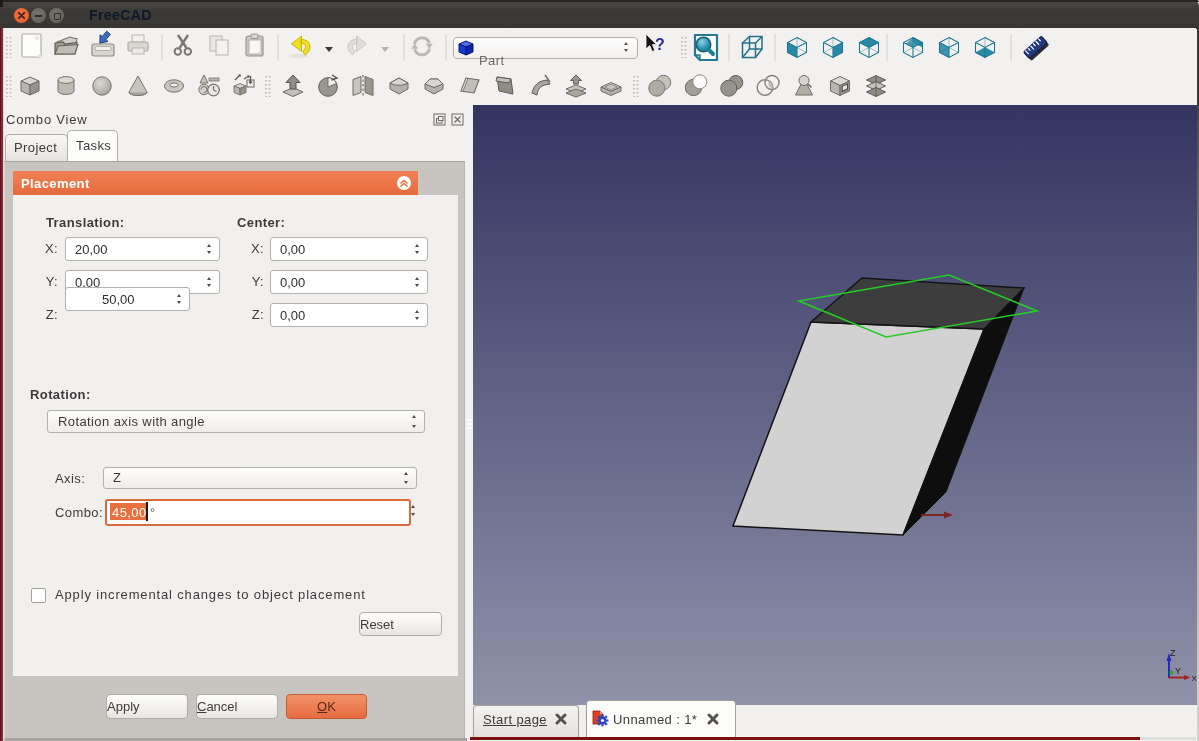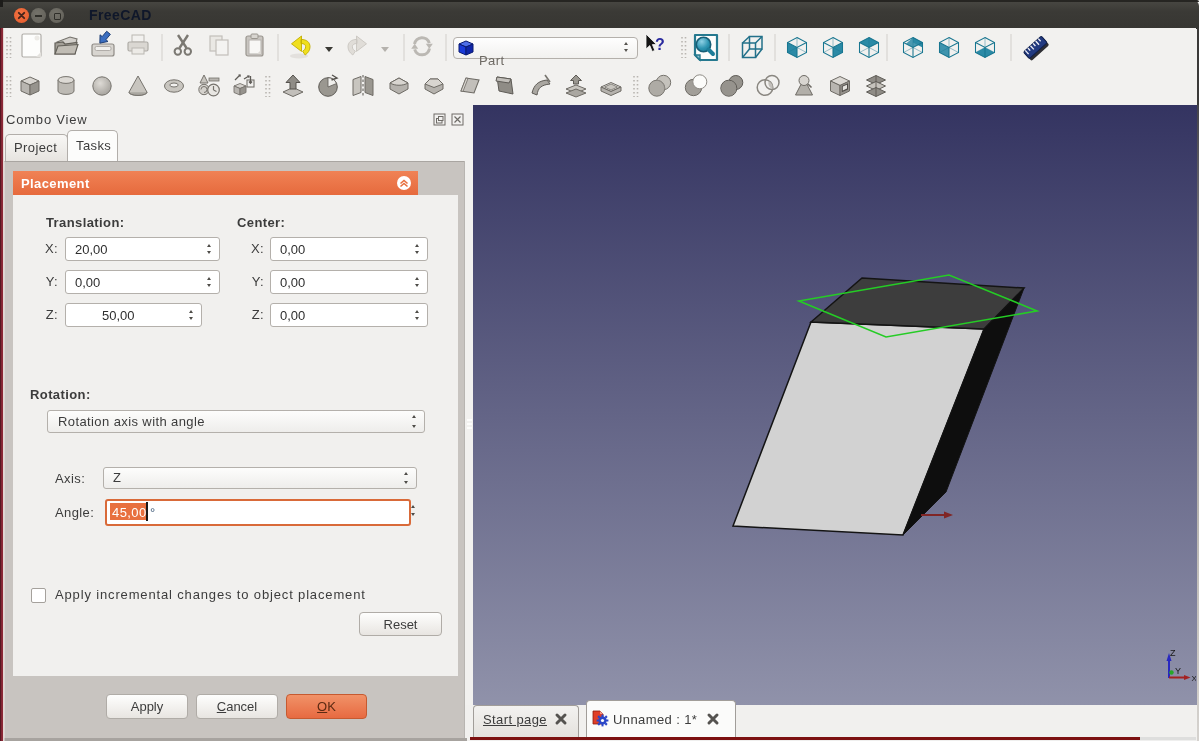--- a/index.html
+++ b/index.html
@@ -395,41 +395,41 @@
 </div>
 
 <div class="abs txt" style="left:30px;top:215px;font-weight:bold;margin-left:16px;">Translation:</div>
 <div class="abs txt" style="left:237px;top:215px;font-weight:bold;">Center:</div>
 
 <div class="abs txt lab" style="left:40px;top:241px;width:18px;">X:</div>
 <div class="abs spinbox" style="left:65px;top:237px;width:155px;">20,00<i class="up"></i><i class="dn"></i></div>
 <div class="abs txt lab" style="left:40px;top:274px;width:18px;">Y:</div>
 <div class="abs spinbox" style="left:65px;top:270px;width:155px;">0,00<i class="up"></i><i class="dn"></i></div>
 <div class="abs txt lab" style="left:40px;top:307px;width:18px;">Z:</div>
-<div class="abs spinbox" style="left:65px;top:303px;width:137px;padding-left:36px;">50,00<i class="up"></i><i class="dn"></i></div>
+<div class="abs spinbox" style="left:65px;top:287px;width:125px;padding-left:36px;">50,00<i class="up"></i><i class="dn"></i></div>
 <div class="abs txt lab" style="left:246px;top:241px;width:18px;">X:</div>
 <div class="abs spinbox" style="left:270px;top:237px;width:158px;">0,00<i class="up"></i><i class="dn"></i></div>
 <div class="abs txt lab" style="left:246px;top:274px;width:18px;">Y:</div>
 <div class="abs spinbox" style="left:270px;top:270px;width:158px;">0,00<i class="up"></i><i class="dn"></i></div>
 <div class="abs txt lab" style="left:246px;top:307px;width:18px;">Z:</div>
 <div class="abs spinbox" style="left:270px;top:303px;width:158px;">0,00<i class="up"></i><i class="dn"></i></div>
 
 <div class="abs txt" style="left:30px;top:387px;font-weight:bold;">Rotation:</div>
 <div class="abs combo" style="left:47px;top:410px;width:376px;height:21px;">
     <i class="up" style="top:4px;"></i>
     <i class="dn" style="bottom:4px;"></i>
   </div>
 <div class="abs txt" style="left:58px;top:414px;">Rotation axis with angle</div>
 <div class="abs txt" style="left:55px;top:471px;">Axis:</div>
 <div class="abs combo" style="left:103px;top:467px;width:312px;height:20px;">
     <i class="up" style="top:4px;"></i>
     <i class="dn" style="bottom:4px;"></i>
   </div>
 <div class="abs txt" style="left:113px;top:470px;">Z</div>
-<div class="abs txt" style="left:55px;top:505px;">Angle:</div>
+<div class="abs txt" style="left:55px;top:505px;">Combo:</div>
 
 <div class="abs" style="left:105px;top:499px;width:302px;height:23px;background:#fff;
      border:2px solid #d96a39;border-radius:3px;"></div>
 <div class="abs" style="left:110px;top:503px;width:36px;height:17px;background:#e8703f;"></div>
 <div class="abs txt" style="left:112px;top:505px;color:#fff;">45,00</div>
 <div class="abs" style="left:146px;top:502px;width:2px;height:19px;background:#1a1a1a;"></div>
 <div class="abs txt" style="left:150px;top:505px;color:#3f5a78;">°</div>
 <i class="up abs" style="left:411px;top:505px;right:auto;"></i>
 <i class="dn abs" style="left:411px;top:513px;bottom:auto;right:auto;"></i>
 
@@ -516,16 +516,16 @@
 <style>
   .combo{background:linear-gradient(#fdfdfc,#eeedeb);border:1px solid #b4b0ab;border-radius:3px;}
   .spinbox{height:24px;background:#fff;border:1px solid #b4b0ab;border-radius:3px;
        font-size:13px;color:#2e2e2e;padding:4px 0 0 9px;box-sizing:border-box;}
   .lab{text-align:right;}
   .up{position:absolute;right:8px;top:6px;width:0;height:0;border-left:2.8px solid transparent;
       border-right:2.8px solid transparent;border-bottom:3.8px solid #4e4c48;}
   .dn{position:absolute;right:8px;bottom:6px;width:0;height:0;border-left:2.8px solid transparent;
       border-right:2.8px solid transparent;border-top:3.8px solid #4e4c48;}
   .btn{background:linear-gradient(#fefefd,#e8e5e1);border:1px solid #b0aca7;border-radius:4px;
-       display:flex;align-items:center;justify-content:center;font-size:13px;color:#3c3c3c;}
+       display:flex;align-items:center;font-size:13px;color:#3c3c3c;}
   .btnO{background:linear-gradient(#f19268,#e76a41);border:1px solid #c65a30;border-radius:4px;
        display:flex;align-items:center;justify-content:center;font-size:13px;color:#5c2a12;}
 </style>
 
 </body></html>

